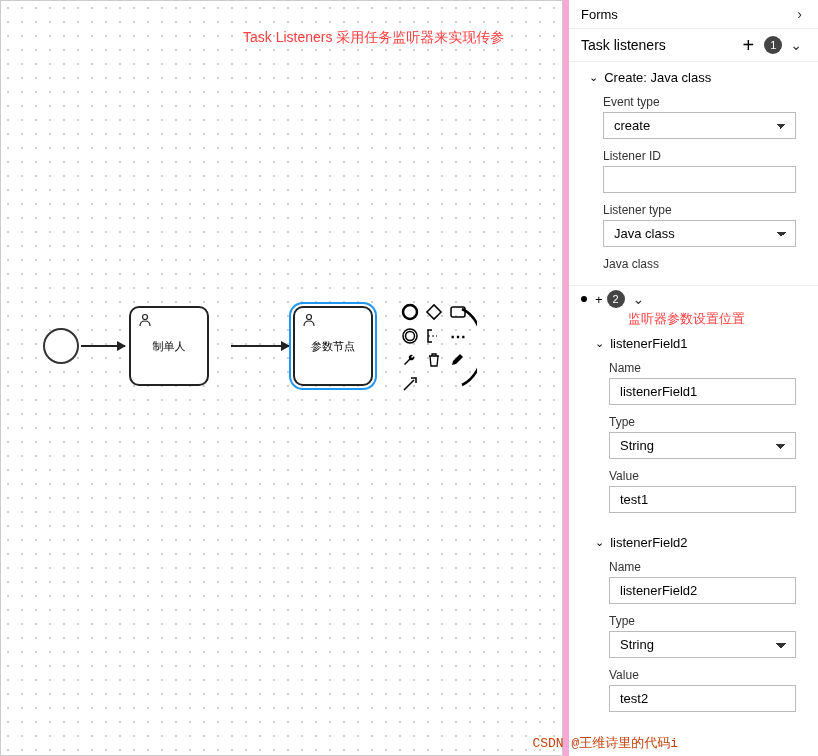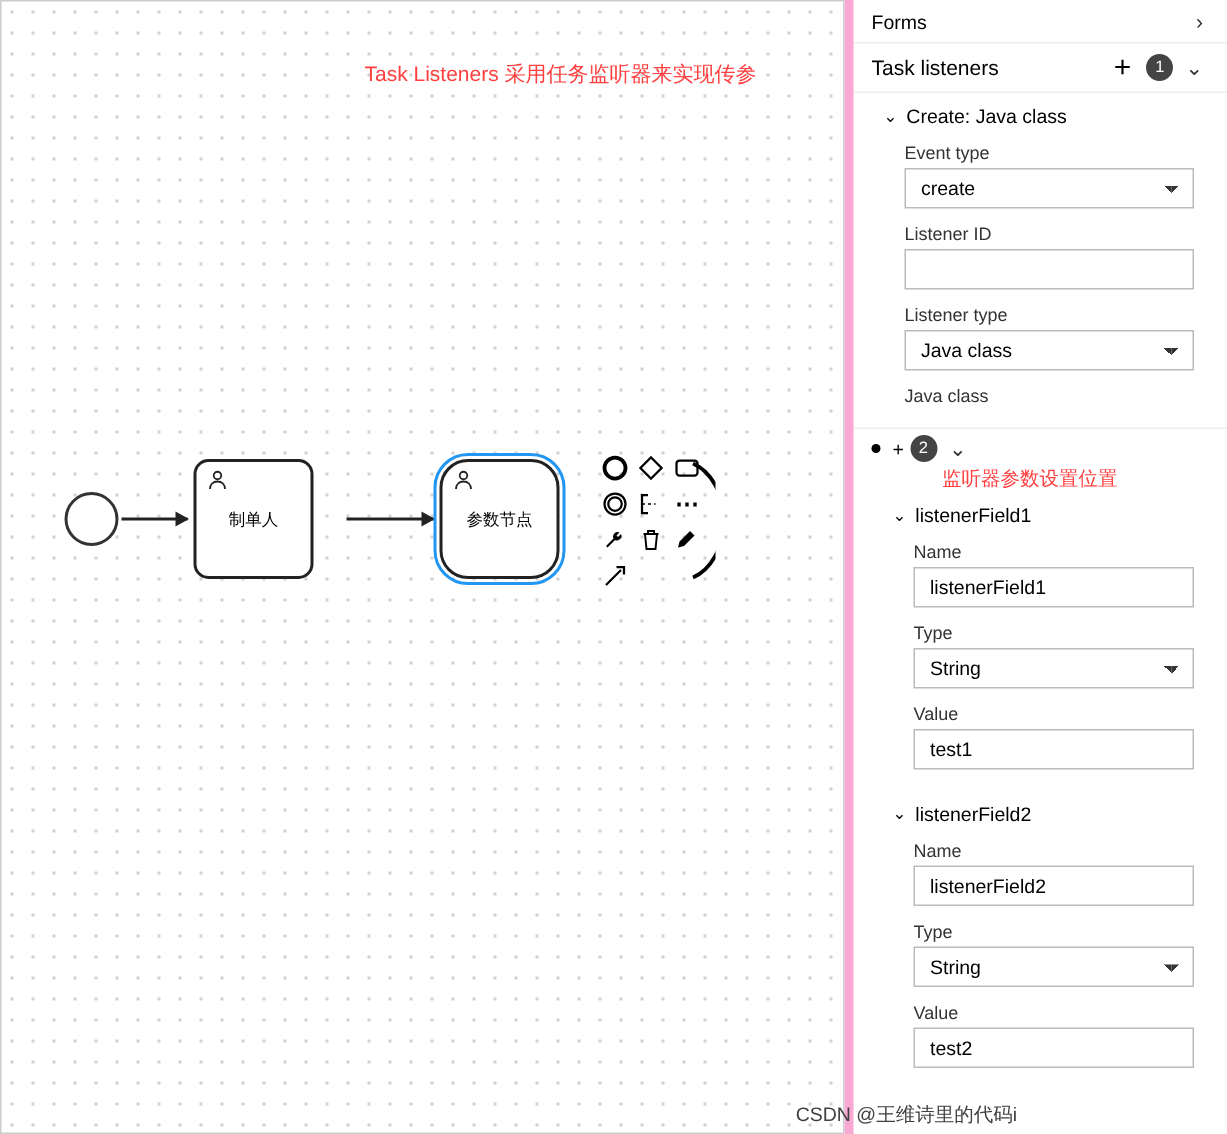--- a/index.html
+++ b/index.html
@@ -1,21 +1,21 @@
 <!DOCTYPE html>
 <html><head>
   <meta charset="utf-8">
   <style>
     * { box-sizing: border-box; margin: 0; padding: 0; font-family: Arial, sans-serif; }
     body { width: 818px; height: 756px; display: flex; background: #fff; position: relative; overflow: hidden; }
     .canvas { flex: 1; position: relative; background-image: radial-gradient(circle, #d0d0d0 1px, transparent 1px); background-size: 14px 14px; border: 1px solid #ccc; }
-    .annotation-red { position: absolute; color: #ff4040; font-size: 14px; font-family: "Microsoft YaHei", sans-serif; margin-top: 12px; }
+    .annotation-red { position: absolute; color: #ff4040; font-size: 14px; font-family: "Microsoft YaHei", sans-serif; }
     .start-event { position: absolute; width: 36px; height: 36px; border: 2px solid #333; border-radius: 50%; background: #fff; }
     .task { position: absolute; width: 80px; height: 80px; border: 2px solid #222; border-radius: 10px; background: #fff; display: flex; align-items: center; justify-content: center; font-size: 11px; }
-    .task.selected { outline: 2px solid #2196f3; outline-offset: 2px; border-radius: 19px; }
+    .task.selected { outline: 2px solid #2196f3; outline-offset: 2px; }
     .task .user-icon { position: absolute; top: 4px; left: 6px; width: 16px; height: 16px; }
     .arrow { position: absolute; height: 2px; background: #222; }
     .arrow::after { content: ""; position: absolute; right: -1px; top: -4px; border-left: 9px solid #222; border-top: 5px solid transparent; border-bottom: 5px solid transparent; }
     .context-pad { position: absolute; width: 80px; }
     .context-pad .row { display: flex; gap: 2px; margin-bottom: 2px; }
     .pad-icon { width: 22px; height: 22px; display: flex; align-items: center; justify-content: center; font-size: 16px; cursor: pointer; }
     .panel { width: 255px; border-left: 6px solid #f9a8d4; background: #fff; overflow-y: auto; font-size: 13px; }
     .section-header { display: flex; align-items: center; padding: 6px 12px; border-bottom: 1px solid #eee; cursor: pointer; }
     .section-header .title { flex: 1; font-size: 14px; }
     .section-header .plus { font-size: 20px; margin: 0 6px; cursor: pointer; line-height: 1; }
@@ -25,21 +25,21 @@
     .entry-header { display: flex; align-items: center; padding: 4px 0; cursor: pointer; }
     .entry-header .toggle { margin-right: 6px; font-size: 11px; }
     .field-group { padding-left: 14px; }
     .field { margin: 6px 0 10px 0; }
     .field label { display: block; font-size: 12px; color: #333; margin-bottom: 3px; }
     .field input, .field select { width: 95%; padding: 5px 10px; border: 1px solid #bbb; font-size: 13px; background: #fff; }
     .field select { appearance: none; background-image: linear-gradient(45deg, transparent 50%, #333 50%), linear-gradient(135deg, #333 50%, transparent 50%); background-position: calc(100% - 14px) 11px, calc(100% - 9px) 11px; background-size: 5px 5px, 5px 5px; background-repeat: no-repeat; }
     .sub-section { display: flex; align-items: center; padding: 4px 12px; border-top: 1px solid #eee; position: relative; }
     .sub-dot { width: 6px; height: 6px; background: #000; border-radius: 50%; margin-right: 8px; }
     .sub-entry { padding-left: 26px; }
-    .watermark { position: absolute; bottom: 4px; right: 140px; color: #404040; font-size: 13px; font-family: Liberation Sans, sans-serif; }
+    .watermark { position: absolute; bottom: 4px; right: 140px; color: #c2410c; font-size: 13px; font-family: Liberation Mono, monospace; }
     .forms-row { display: flex; padding: 6px 12px; border-bottom: 1px solid #eee; align-items: center; }
   </style>
 </head>
 <body>
 
 <div class="canvas">
   <div class="annotation-red" style="top:28px; left:242px;">Task Listeners 采用任务监听器来实现传参</div>
 
   <div class="start-event" style="top:327px; left:42px;"></div>
   <div class="arrow" style="top:344px; left:80px; width:44px;"></div>

